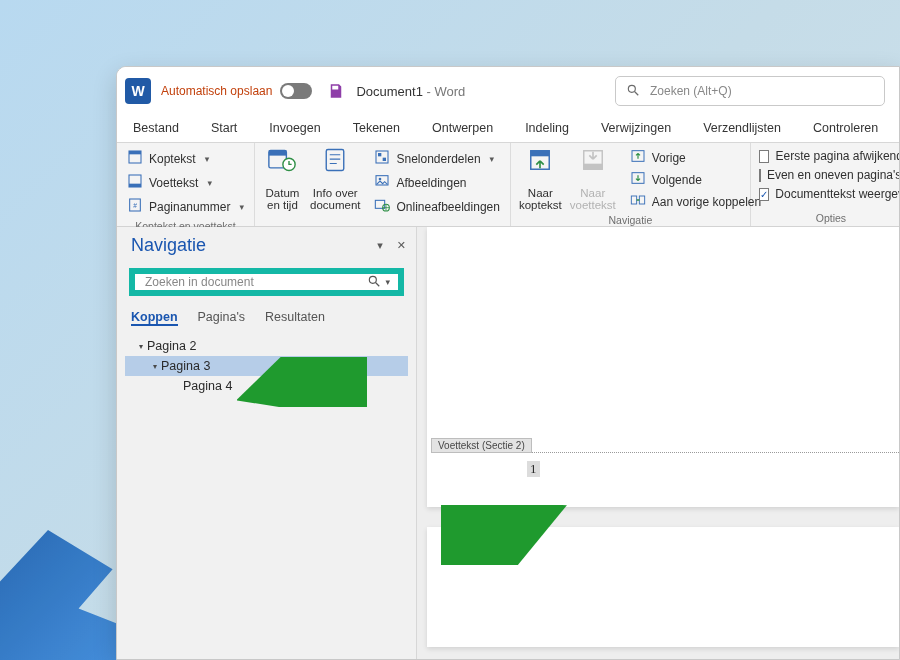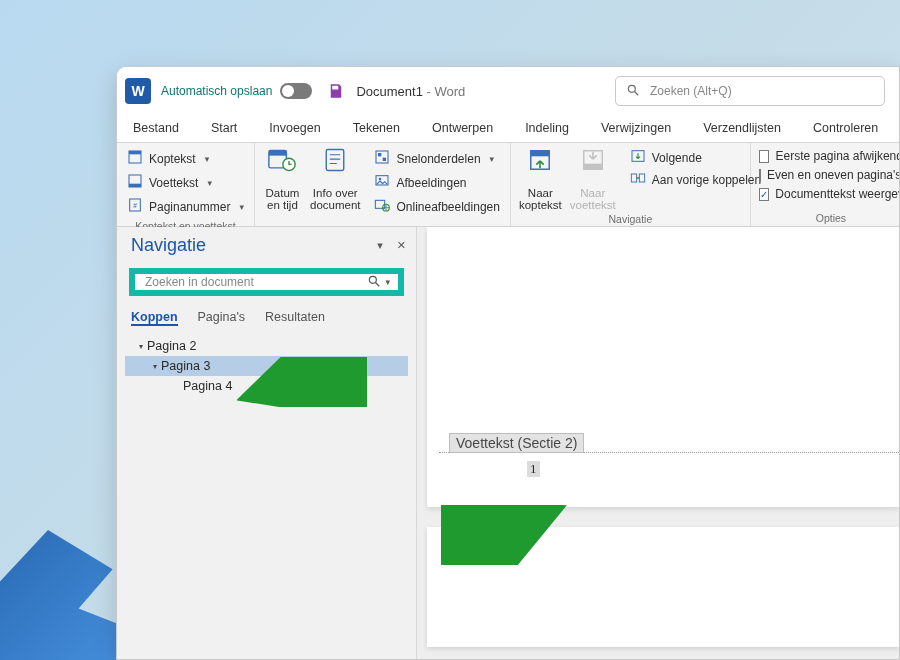--- a/index.html
+++ b/index.html
@@ -31,21 +31,21 @@
     gap:10px;
     background:#fff;
   }
   .word-badge {
     width:26px; height:26px; border-radius:4px;
     background:#215aa6;
     display:flex; align-items:center; justify-content:center;
     color:#fff; font-weight:600; font-size:14px;
   }
   .autosave-wrap { display:flex; align-items:center; gap:8px; }
-  .autosave-label { font-size:12px; color:#0f766e; }
+  .autosave-label { font-size:12px; color:#c2410c; }
   .toggle {
     width:32px; height:16px; border-radius:999px;
     background:#7a7a7a; position:relative;
   }
   .toggle::after {
     content:""; position:absolute; top:2px; left:2px;
     width:12px; height:12px; background:#fff; border-radius:50%;
   }
   .save-glyph {
     width:20px; height:20px; display:flex; align-items:center; justify-content:center;
@@ -188,23 +188,23 @@
     position:relative;
   }
   .page {
     background:#fff;
     margin-top:0;
     width:100%;
     box-shadow:0 2px 5px rgba(0,0,0,.12);
   }
   .page.first { height:280px; position:relative; }
   .footer-tag {
-    position:absolute; bottom:54px; left:22px;
+    position:absolute; bottom:54px; left:4px;
     background:#e3e3e3; border:1px solid #bdbdbd;
-    font-size:14px; padding:1px 6px;
+    font-size:10px; padding:1px 6px;
     color:#474747;
   }
   .footer-dotted {
     position:absolute; bottom:54px; left:12px; right:0;
     border-top:1px dotted #9a9a9a;
   }
   .page-number-mark {
     position:absolute; bottom:30px; left:100px;
     background:#dcdcdc; padding:0 3px;
     font-family:"Times New Roman", serif;
@@ -376,20 +376,27 @@
                 <rect x="4" y="17" width="20" height="6" fill="#c3c3c3"></rect>
                 <path d="M14 4v8m0 0l-4-4m4 4l4-4" stroke="#c3c3c3" stroke-width="1.8" fill="none"></path>
               </svg>
             </span>
           <span>Naar voettekst</span>
         </div>
         <div class="stackcol" style="margin-left:4px">
           <div class="mini-item">
             <span><svg width="16" height="14" viewBox="0 0 24 20">
                   <rect x="3" y="2" width="18" height="16" fill="none" stroke="#3a70b8" stroke-width="1.5"></rect>
+                  <path d="M12 14V6m0 0l-3 3m3-3l3 3" stroke="#2f8f46" stroke-width="1.8" fill="none"></path>
+                </svg></span>
+            <span>Vorige</span>
+          </div>
+          <div class="mini-item">
+            <span><svg width="16" height="14" viewBox="0 0 24 20">
+                  <rect x="3" y="2" width="18" height="16" fill="none" stroke="#3a70b8" stroke-width="1.5"></rect>
                   <path d="M12 6v8m0 0l-3-3m3 3l3-3" stroke="#2f8f46" stroke-width="1.8" fill="none"></path>
                 </svg></span>
             <span>Volgende</span>
           </div>
           <div class="mini-item">
             <span><svg width="16" height="14" viewBox="0 0 24 20">
                   <rect x="2" y="4" width="8" height="12" fill="none" stroke="#3a70b8" stroke-width="1.4"></rect>
                   <rect x="14" y="4" width="8" height="12" fill="none" stroke="#3a70b8" stroke-width="1.4"></rect>
                   <path d="M10 10h4" stroke="#2f8f46" stroke-width="2"></path>
                 </svg></span>

